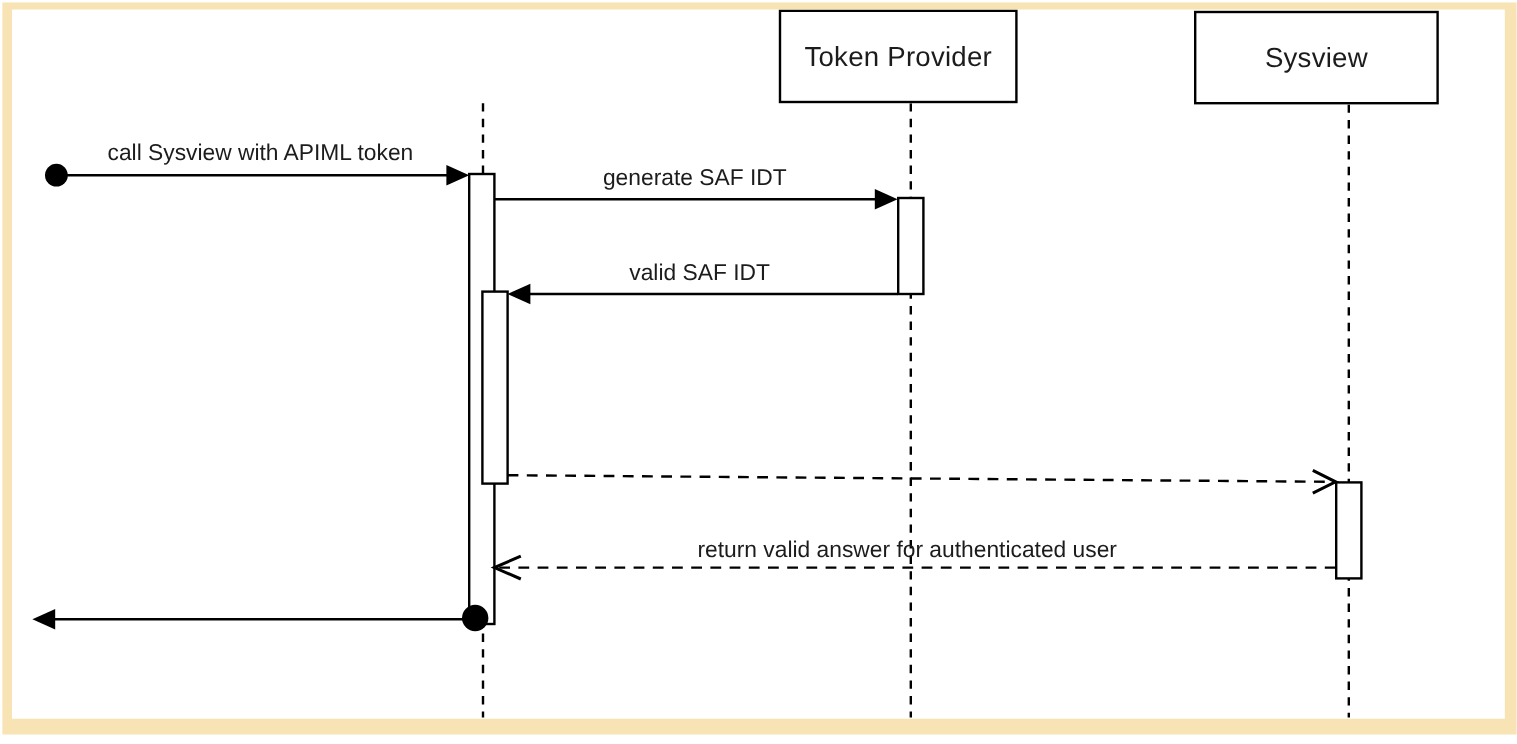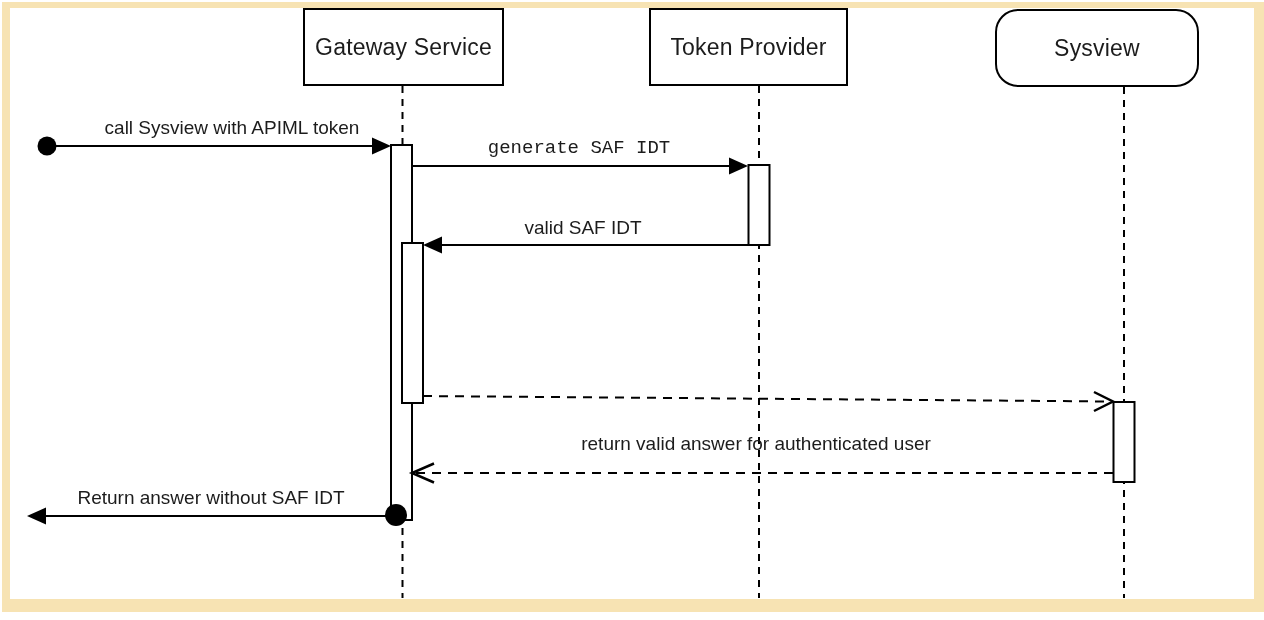--- a/index.html
+++ b/index.html
@@ -16,30 +16,30 @@
   }
   .gfx{position:absolute;left:0;top:0;}
   .actor{
     position:absolute;box-sizing:border-box;height:78px;
     background:#ffffff;border:2px solid #000000;
     display:flex;align-items:center;justify-content:center;
     font-size:23px;letter-spacing:.2px;white-space:nowrap;
   }
   .actor-gateway{left:303px;top:8px;width:201px;}
   .actor-token{left:649px;top:8px;width:199px;}
-  .actor-sysview{left:995px;top:9px;width:204px;border-radius:23px;}
+  .actor-sysview{left:995px;top:9px;width:204px;}
   .msg{
     position:absolute;transform:translateX(-50%);
     font-size:19px;line-height:21px;white-space:nowrap;color:#1c1c1c;
   }
-  .msg1{left:232px;top:117px;}
-  .msg2{left:579px;top:138px;font-family:Liberation Mono, monospace;}
+  .msg1{left:217px;top:117px;}
+  .msg2{left:579px;top:138px;}
   .msg3{left:583px;top:217px;}
   .msg4{left:767px;top:369px;}
-  .msg5{left:756px;top:433px;}
+  .msg5{left:756px;top:448px;}
   .msg6{left:211px;top:487px;}
 </style>
 </head>
 <body>
 
 <div class="stage">
 
   <svg class="gfx" width="1264" height="620" viewBox="0 0 1264 620">
 
     <line x1="402.5" y1="86" x2="402.5" y2="598" stroke="#000" stroke-width="2" stroke-dasharray="7 6"></line>
@@ -77,30 +77,26 @@
       <polyline points="434,463.5 412,473 434,482.5" fill="none" stroke="#000" stroke-width="2.5"></polyline>
     </g>
 
     <g>
       <circle cx="396" cy="515" r="11" fill="#000"></circle>
       <line x1="392" y1="516" x2="44" y2="516" stroke="#000" stroke-width="2"></line>
       <polygon points="27,516 46,507.5 46,524.5" fill="#000"></polygon>
     </g>
   </svg>
 
-  <div class="actor actor-gateway">
-    <span>Gateway Service</span>
-  </div>
   <div class="actor actor-token">
     <span>Token Provider</span>
   </div>
   <div class="actor actor-sysview">
     <span>Sysview</span>
   </div>
 
   <div class="msg msg1">call Sysview with APIML token</div>
   <div class="msg msg2">generate SAF IDT</div>
   <div class="msg msg3">valid SAF IDT</div>
   <div class="msg msg5">return valid answer for authenticated user</div>
-  <div class="msg msg6">Return answer without SAF IDT</div>
 
   <div class="frame" style="border-color: rgb(247, 227, 179);"></div>
 </div>
 
 </body></html>

